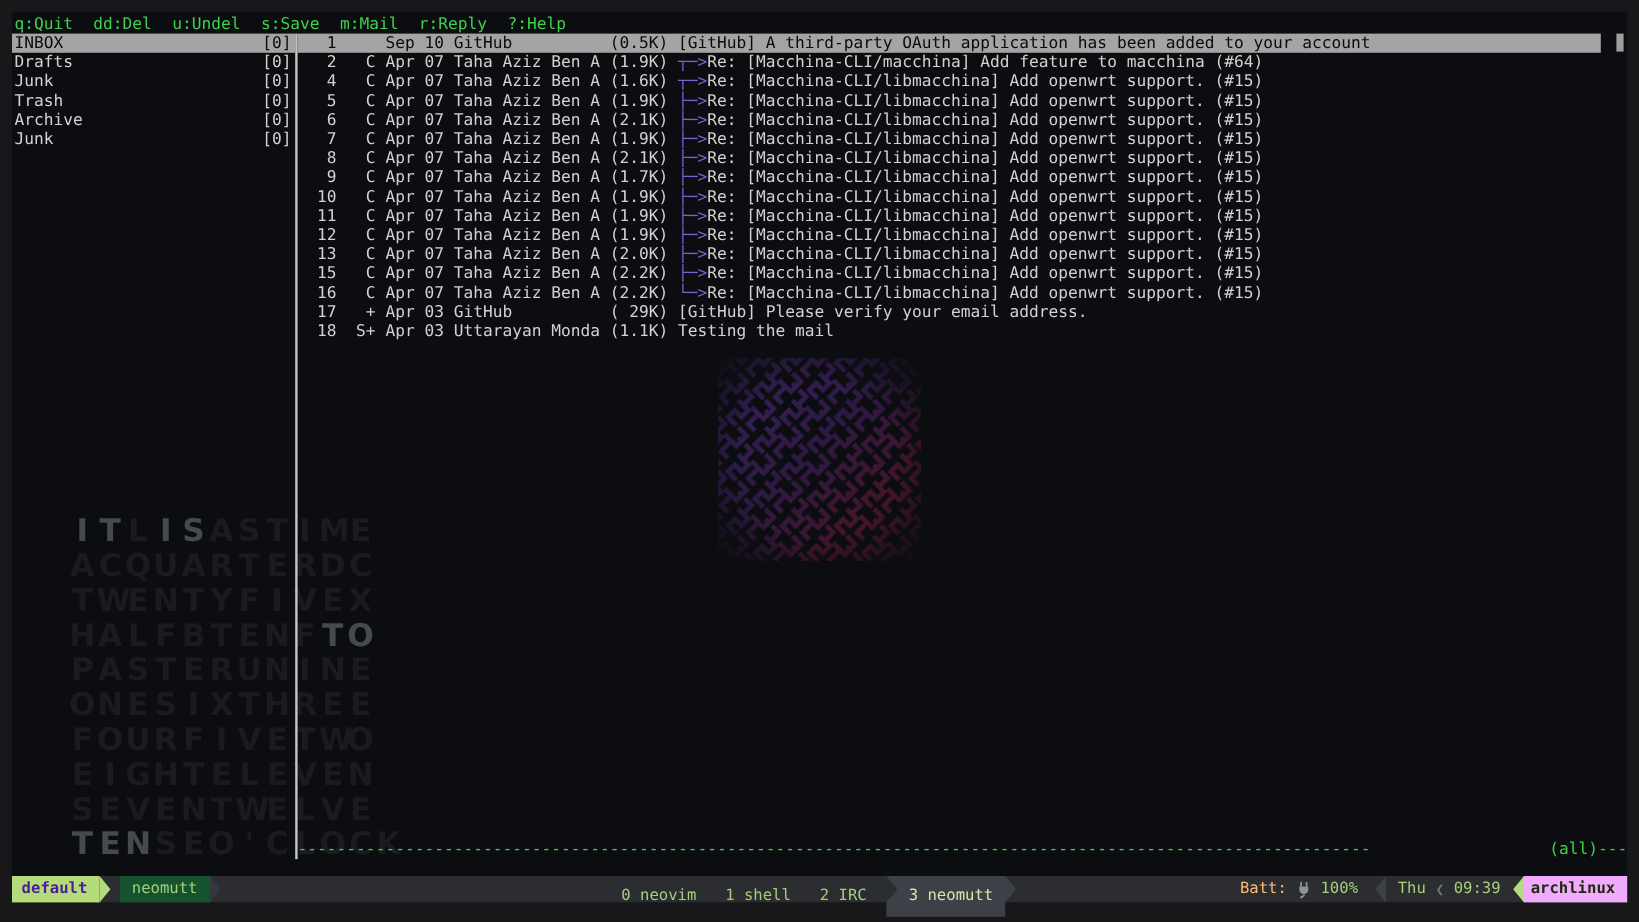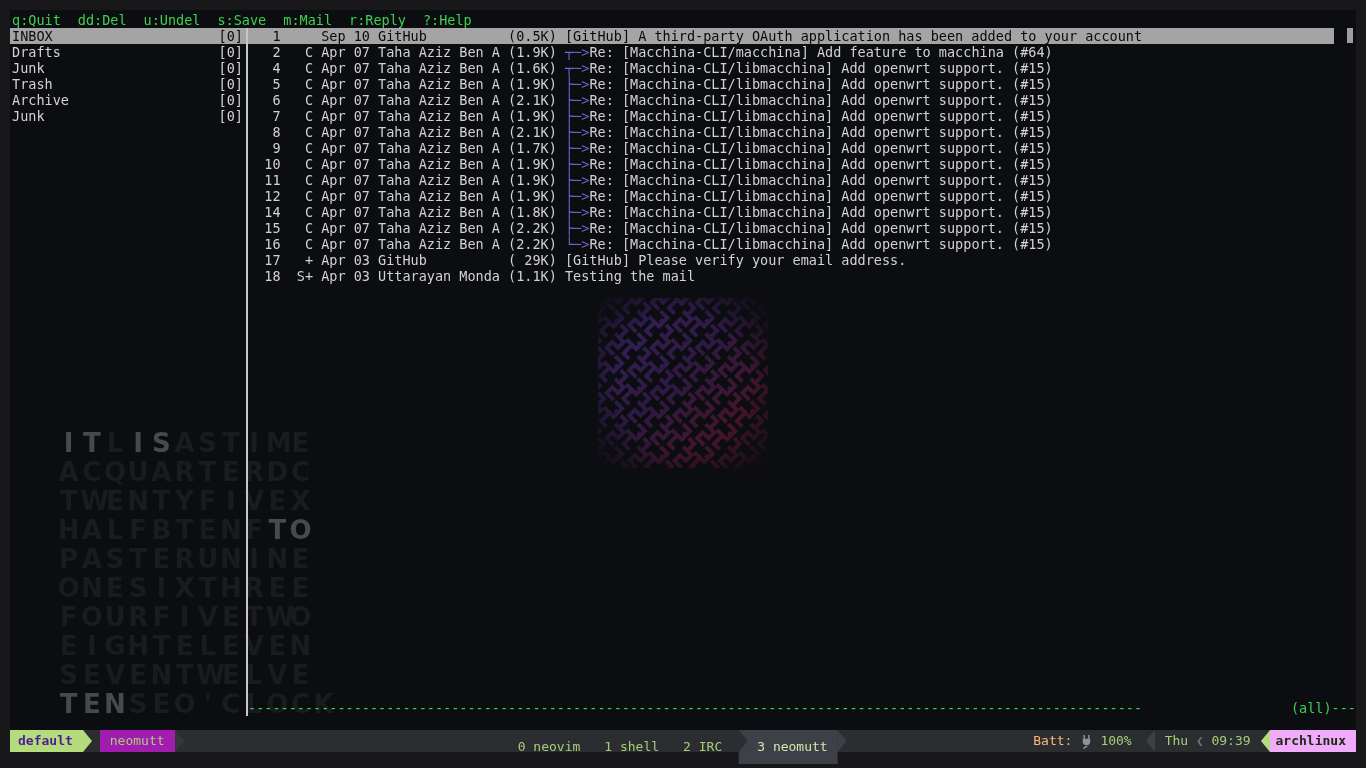--- a/index.html
+++ b/index.html
@@ -49,21 +49,21 @@
   
   .tmuxbar { position:absolute; left:10px; top:730px; width:1346px; height:22px;
              background:#2b2d31; z-index:5; display:flex; align-items:stretch;
              font-size:13px; line-height:22px; color:#a6ce78; }
   .seg { display:flex; align-items:center; }
   .tri { width:0; height:0; border-top:11px solid transparent; border-bottom:11px solid transparent; }
   .tri.r { border-left-width:9px; border-left-style:solid; }
   .tri.l { border-right-width:9px; border-right-style:solid; }
   .seg-session { background:#b4dc7c; color:#4c1d95; font-weight:bold; padding:0 10px 0 8px; }
   .tri-session { border-left-color:#b4dc7c; }
-  .seg-pane { background:#a21caf; padding:2px 10px; margin-left:8px; color:#a6ce78; }
+  .seg-pane { background:#14532d; padding:2px 10px; margin-left:8px; color:#a6ce78; }
   .tri-pane { border-left-color:#34373c; }
   .winlist { position:absolute; left:50%; top:0; height:34px; transform:translateX(-52%);
              display:flex; align-items:stretch; }
   .win { display:flex; align-items:center; padding:0 12px; color:#a6ce78; }
   .win-active-seg { background:#3d4046; display:flex; align-items:stretch; margin-left:4px; }
   .win-active-seg .win { color:#cfe8ab; padding:0 10px; }
   .tri-notch { border-left-color:#2b2d31; }
   .tri-active { border-left-color:#3d4046; }
   .rightside { position:absolute; right:0; top:0; height:22px; display:flex; align-items:stretch; }
   .batt-label { color:#fdba74; }
@@ -153,21 +153,21 @@
       <div class="mrow"><span>   2   C Apr 07 Taha Aziz Ben A (1.9K) </span><span class="tree">┬─&gt;</span><span>Re: [Macchina-CLI/macchina] Add feature to macchina (#64)</span></div>
       <div class="mrow"><span>   4   C Apr 07 Taha Aziz Ben A (1.6K) </span><span class="tree">┬─&gt;</span><span>Re: [Macchina-CLI/libmacchina] Add openwrt support. (#15)</span></div>
       <div class="mrow"><span>   5   C Apr 07 Taha Aziz Ben A (1.9K) </span><span class="tree">├─&gt;</span><span>Re: [Macchina-CLI/libmacchina] Add openwrt support. (#15)</span></div>
       <div class="mrow"><span>   6   C Apr 07 Taha Aziz Ben A (2.1K) </span><span class="tree">├─&gt;</span><span>Re: [Macchina-CLI/libmacchina] Add openwrt support. (#15)</span></div>
       <div class="mrow"><span>   7   C Apr 07 Taha Aziz Ben A (1.9K) </span><span class="tree">├─&gt;</span><span>Re: [Macchina-CLI/libmacchina] Add openwrt support. (#15)</span></div>
       <div class="mrow"><span>   8   C Apr 07 Taha Aziz Ben A (2.1K) </span><span class="tree">├─&gt;</span><span>Re: [Macchina-CLI/libmacchina] Add openwrt support. (#15)</span></div>
       <div class="mrow"><span>   9   C Apr 07 Taha Aziz Ben A (1.7K) </span><span class="tree">├─&gt;</span><span>Re: [Macchina-CLI/libmacchina] Add openwrt support. (#15)</span></div>
       <div class="mrow"><span>  10   C Apr 07 Taha Aziz Ben A (1.9K) </span><span class="tree">├─&gt;</span><span>Re: [Macchina-CLI/libmacchina] Add openwrt support. (#15)</span></div>
       <div class="mrow"><span>  11   C Apr 07 Taha Aziz Ben A (1.9K) </span><span class="tree">├─&gt;</span><span>Re: [Macchina-CLI/libmacchina] Add openwrt support. (#15)</span></div>
       <div class="mrow"><span>  12   C Apr 07 Taha Aziz Ben A (1.9K) </span><span class="tree">├─&gt;</span><span>Re: [Macchina-CLI/libmacchina] Add openwrt support. (#15)</span></div>
-      <div class="mrow"><span>  14   C Apr 07 Taha Aziz Ben A (1.8K) </span><span class="tree">├─&gt;</span><span>Re: [Macchina-CLI/libmacchina] Add openwrt support. (#15)</span></div>
+      <div class="mrow"><span>  13   C Apr 07 Taha Aziz Ben A (2.0K) </span><span class="tree">├─&gt;</span><span>Re: [Macchina-CLI/libmacchina] Add openwrt support. (#15)</span></div>
       <div class="mrow"><span>  15   C Apr 07 Taha Aziz Ben A (2.2K) </span><span class="tree">├─&gt;</span><span>Re: [Macchina-CLI/libmacchina] Add openwrt support. (#15)</span></div>
       <div class="mrow"><span>  16   C Apr 07 Taha Aziz Ben A (2.2K) </span><span class="tree">└─&gt;</span><span>Re: [Macchina-CLI/libmacchina] Add openwrt support. (#15)</span></div>
       <div class="mrow"><span>  17   + Apr 03 GitHub          ( 29K) </span><span>[GitHub] Please verify your email address.</span></div>
       <div class="mrow"><span>  18  S+ Apr 03 Uttarayan Monda (1.1K) </span><span>Testing the mail</span></div>
     </div>
 
   <div class="scroll-thumb"></div>
 
   <div class="statusline">
     <span class="fill">--------------------------------------------------------------------------------------------------------------</span>

